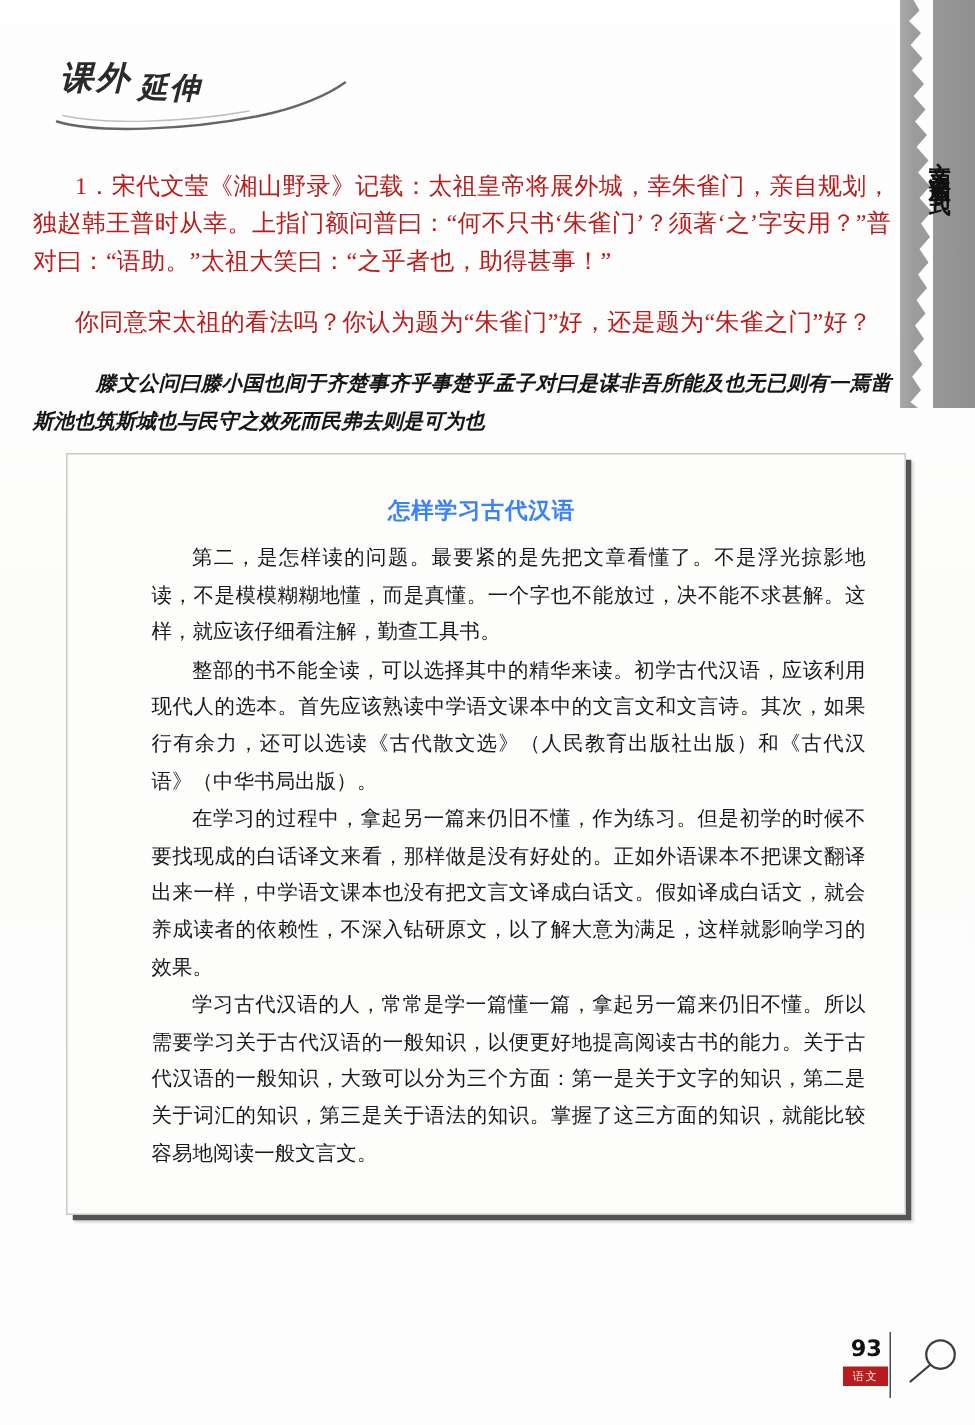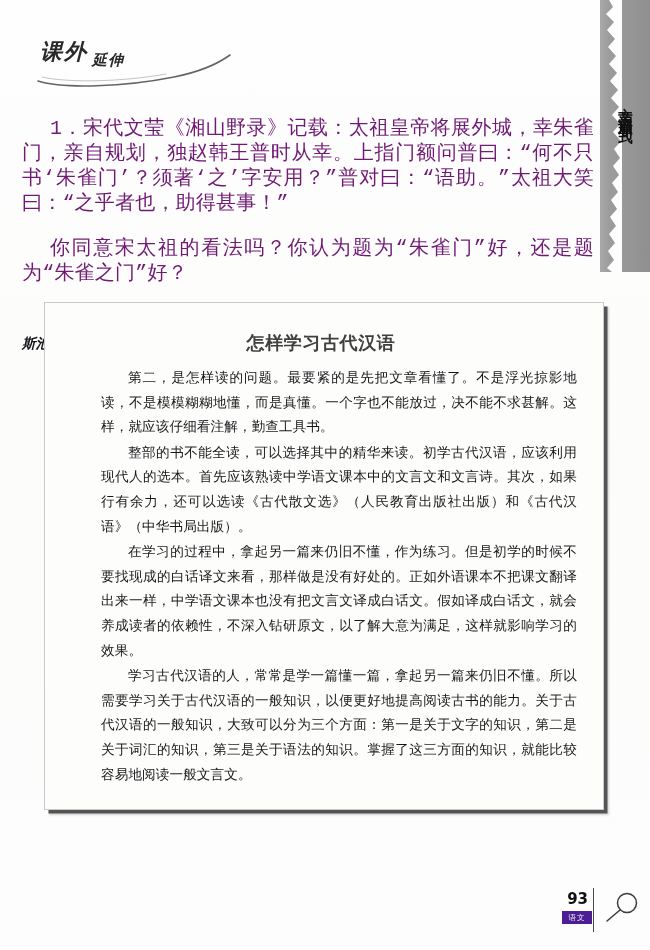--- a/index.html
+++ b/index.html
@@ -77,42 +77,42 @@
     color: #2a2a2c;
     white-space: nowrap;
   }
   .header-logo-text .big {
     font-size: 22px;
     letter-spacing: 2px;
     font-style: italic;
     margin-top: 44px;
   }
   .header-logo-text .small {
-    font-size: 15px;
+    font-size: 20px;
     letter-spacing: 1px;
     font-style: italic;
     position: relative;
     top: 6px;
     left: 4px;
   }
 
   
   .exercises {
     position: absolute;
     left: 22px;
     top: 96px;
     width: 572px;
   }
   .ex-line {
-    font-size: 20px;
+    font-size: 16px;
     line-height: 25px;
     letter-spacing: 0.2px;
     text-align: justify;
-    color: #701a75;
-    font-family: Liberation Mono, monospace;
+    color: #b91c1c;
+    font-family: Liberation Serif, serif;
   }
   .ex-indent {
     text-indent: 28px;
   }
   .classical {
     font-style: italic;
     font-weight: bold;
     font-size: 13.6px;
     line-height: 25px;
     letter-spacing: 0.1px;
@@ -139,23 +139,23 @@
     position: absolute;
     left: 56px;
     top: 14px;
     right: 20px;
     bottom: 10px;
   }
   .article-title {
     text-align: center;
     font-family: "DejaVu Sans", sans-serif;
     font-weight: bold;
-    font-size: 18px;
+    font-size: 15px;
     letter-spacing: 0.6px;
-    color: #404040;
+    color: #3b82f6;
     margin: 14px 0 10px 0;
     padding-right: 42px;
   }
   .article-p {
     font-size: 13.6px;
     line-height: 24.6px;
     text-indent: 27px;
     text-align: justify;
     letter-spacing: 0.1px;
     color: #18181b;
@@ -189,21 +189,21 @@
     font-size: 15px;
     color: #111114;
     text-align: right;
   }
   .subject-badge {
     position: absolute;
     right: 58px;
     top: 25px;
     width: 30px;
     height: 13px;
-    background: #4c1d95;
+    background: #b91c1c;
     color: #efefef;
     font-family: "DejaVu Sans", sans-serif;
     font-size: 7.5px;
     line-height: 13px;
     text-align: center;
     letter-spacing: 1px;
   }
   .magnifier {
     position: absolute;
     right: 6px;

